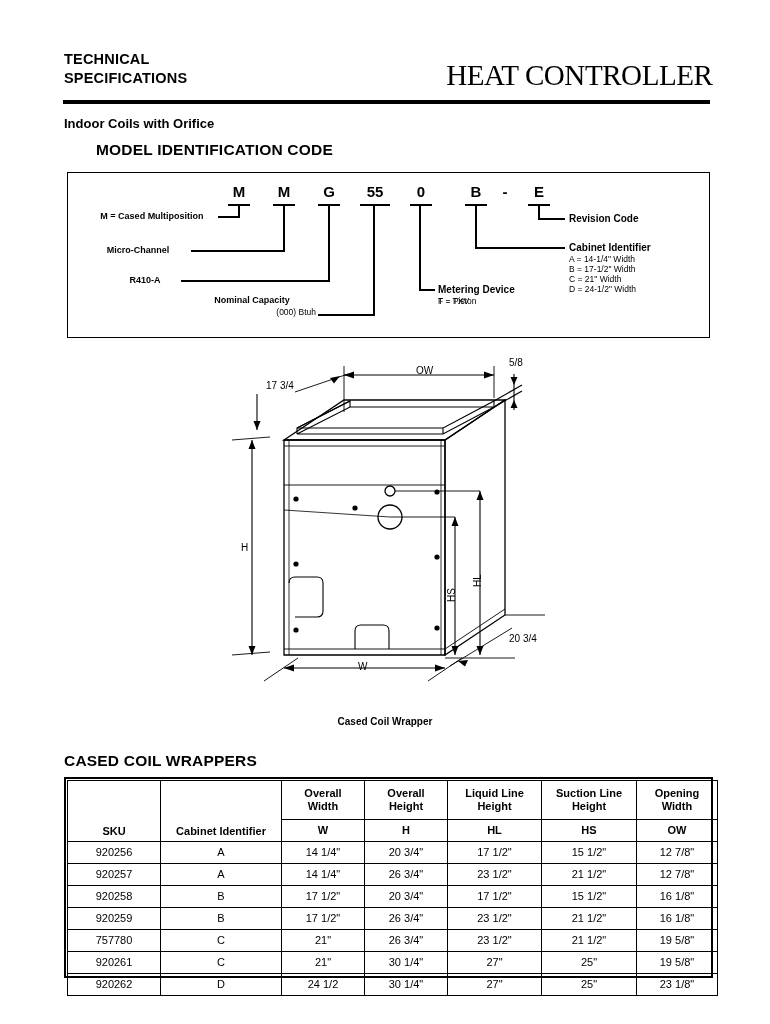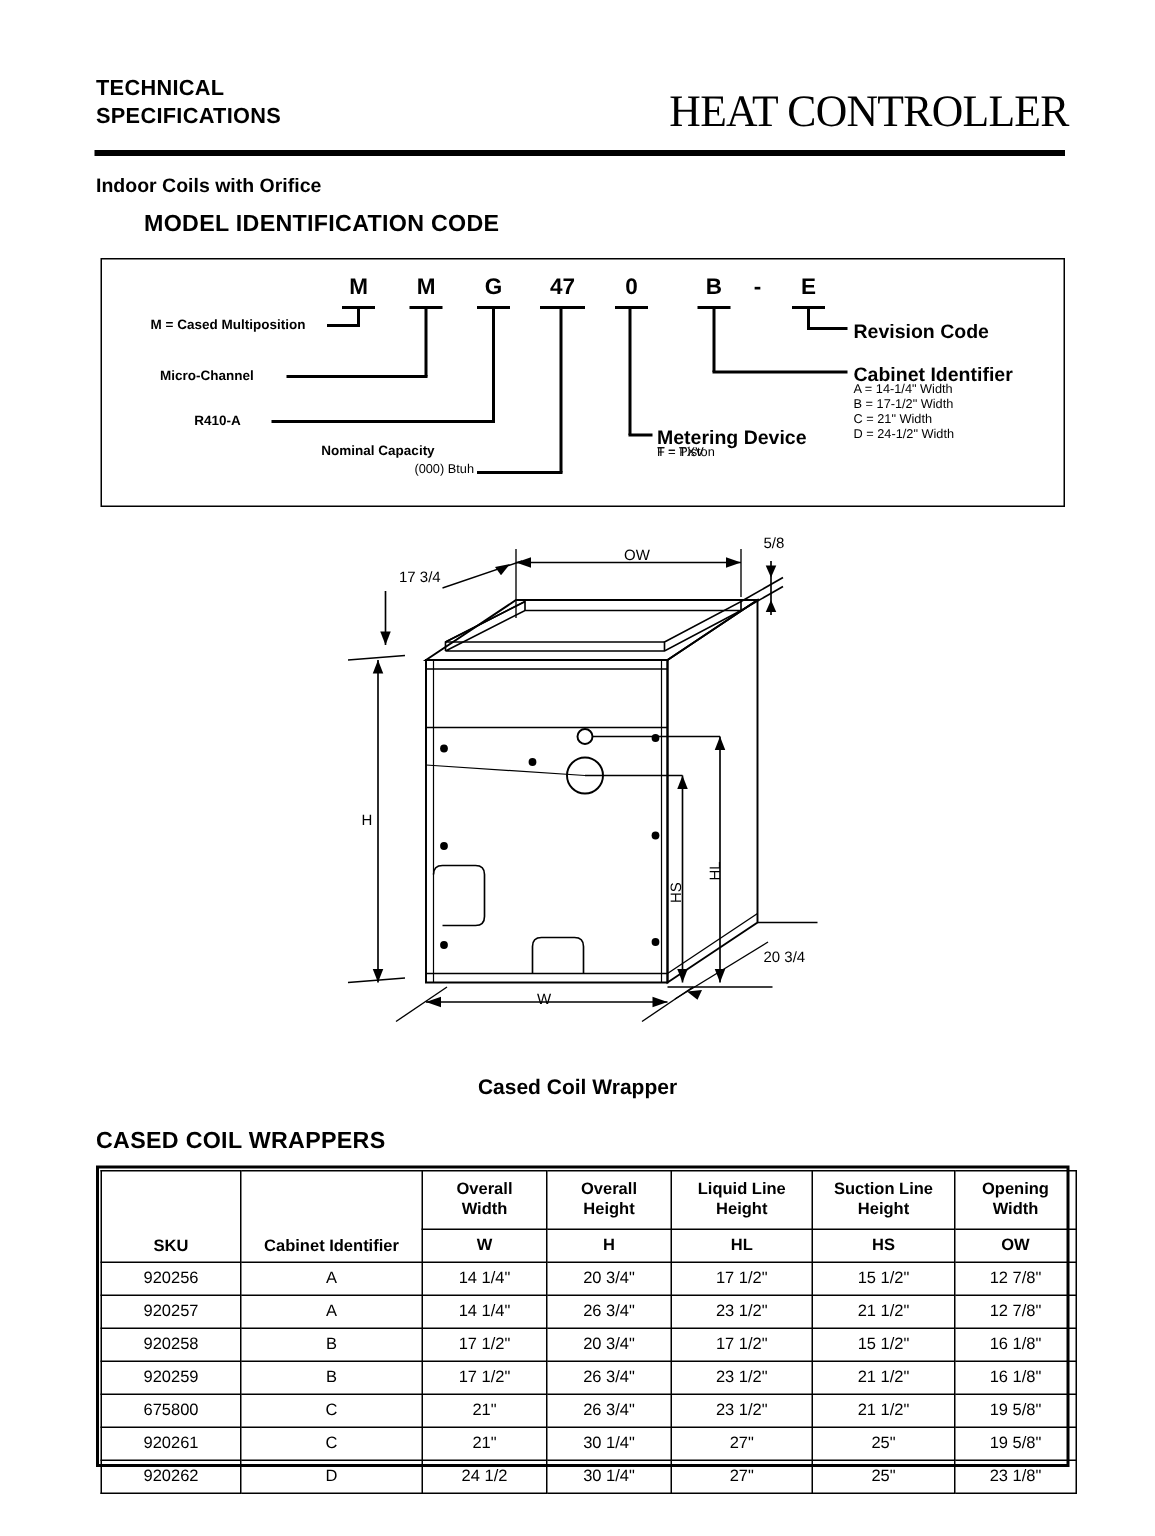--- a/index.html
+++ b/index.html
@@ -79,21 +79,21 @@
     top: 10px;
   }
   .code-ul {
     position: absolute;
     height: 2px;
     background: #000;
     top: 31px;
   }
   .lbl {
     position: absolute;
-    font-size: 13px;
+    font-size: 10px;
     font-weight: bold;
     white-space: nowrap;
   }
   .lbl-r {
     position: absolute;
     font-size: 9px;
     font-weight: bold;
     white-space: nowrap;
     text-align: center;
   }
@@ -121,21 +121,21 @@
   }
   .dim-txt.vert {
     transform: rotate(-90deg);
     transform-origin: left top;
   }
   .caption {
     position: absolute;
     left: 0; top: 716px;
     width: 770px;
     text-align: center;
-    font-size: 14px;
+    font-size: 10px;
     font-weight: bold;
   }
 
   
   .section-ccw {
     position: absolute;
     left: 64px; top: 752px;
     font-size: 15.5px;
     font-weight: bold;
     letter-spacing: 0.2px;
@@ -199,21 +199,21 @@
 
       <div class="code-char" style="left:158px; width:26px;">M</div>
       <div class="code-ul" style="left:160px; width:22px;"></div>
 
       <div class="code-char" style="left:203px; width:26px;">M</div>
       <div class="code-ul" style="left:205px; width:22px;"></div>
 
       <div class="code-char" style="left:248px; width:26px;">G</div>
       <div class="code-ul" style="left:250px; width:22px;"></div>
 
-      <div class="code-char" style="left:290px; width:34px;">47</div>
+      <div class="code-char" style="left:290px; width:34px;">55</div>
       <div class="code-ul" style="left:292px; width:30px;"></div>
 
       <div class="code-char" style="left:340px; width:26px;">0</div>
       <div class="code-ul" style="left:342px; width:22px;"></div>
 
       <div class="code-char" style="left:395px; width:26px;">B</div>
       <div class="code-ul" style="left:397px; width:22px;"></div>
 
       <div class="code-char" style="left:424px; width:26px;">-</div>
 
@@ -431,21 +431,21 @@
       <tr>
         <td>920259</td>
         <td>B</td>
         <td>17 1/2"</td>
         <td>26 3/4"</td>
         <td>23 1/2"</td>
         <td>21 1/2"</td>
         <td>16 1/8"</td>
       </tr>
       <tr>
-        <td>675800</td>
+        <td>757780</td>
         <td>C</td>
         <td>21"</td>
         <td>26 3/4"</td>
         <td>23 1/2"</td>
         <td>21 1/2"</td>
         <td>19 5/8"</td>
       </tr>
       <tr>
         <td>920261</td>
         <td>C</td>

